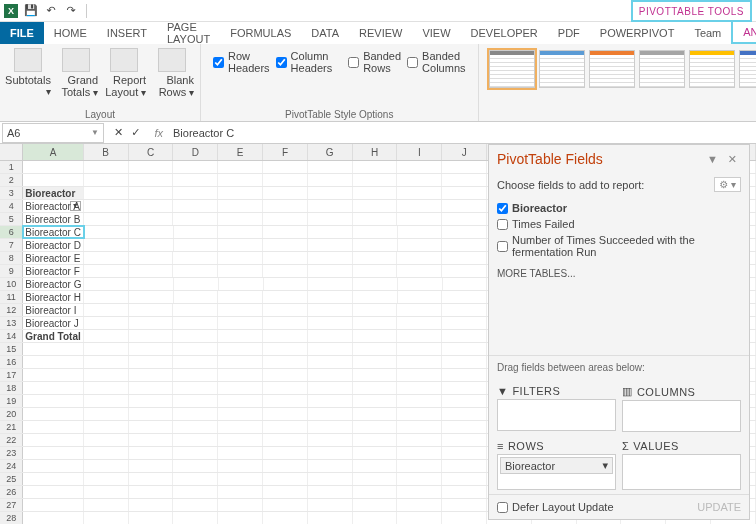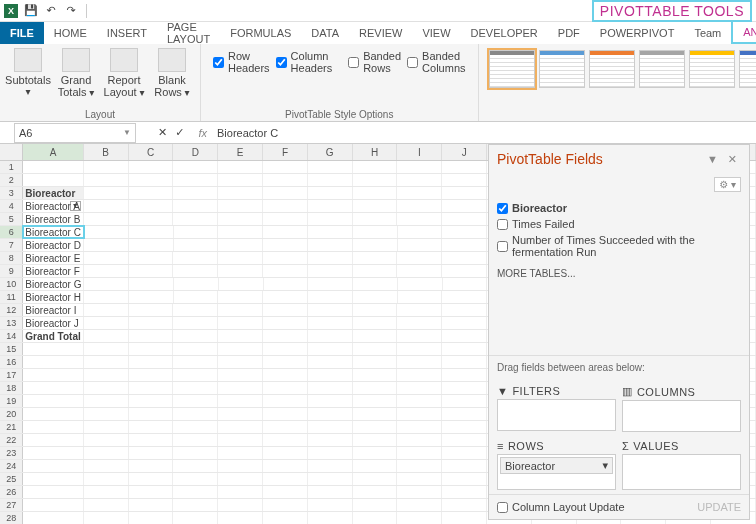--- a/index.html
+++ b/index.html
@@ -9,44 +9,44 @@
 .titlebar{height:22px;background:#fff;display:flex;align-items:center;padding:0 4px;gap:6px;border-bottom:1px solid #e0e0e0}
 .titlebar .ico{width:14px;height:14px;display:flex;align-items:center;justify-content:center}
 .qat-sep{width:1px;height:14px;background:#ccc;margin:0 2px}
 
 
 .tabs{height:22px;display:flex;align-items:stretch;background:#fff}
 .tab{padding:0 10px;display:flex;align-items:center;font-size:11px;color:#555;cursor:default}
 .tab.file{background:#0369a1;color:#fff;font-weight:bold}
 .tab.ctx{color:#c03090}
 .ctx-title{position:absolute;top:0;right:4px;height:22px;display:flex;align-items:center;border:2px solid #6ad0e8;padding:0 6px}
-.ctx-title span{font-size:14px;color:#c03090;letter-spacing:0.5px}
+.ctx-title span{font-size:10px;color:#c03090;letter-spacing:0.5px}
 .tabs-ctx{margin-left:auto;display:flex;border:2px solid #6ad0e8;border-top:none;height:22px}
 
 
 .ribbon{height:78px;border-bottom:1px solid #ccc;display:flex;background:#f5f5f5}
 .group{border-right:1px solid #ddd;padding:2px 6px 0;display:flex;flex-direction:column}
 .group-body{flex:1;display:flex;gap:4px;align-items:flex-start}
 .group-label{font-size:10px;color:#666;text-align:center;padding:1px 0}
 .bigbtn{display:flex;flex-direction:column;align-items:center;width:44px;gap:2px;padding-top:2px}
 .bigbtn .ic{width:28px;height:24px;background:#e8e8e8;border:1px solid #ccc}
-.bigbtn .lb{font-size:10px;text-align:center;line-height:1.1}
+.bigbtn .lb{font-size:10px;text-align:right;line-height:1.1}
 .chklist{display:flex;gap:6px;padding:4px 6px}
 .chk{display:flex;align-items:center;gap:4px;font-size:10px}
 .chk input{width:11px;height:11px}
 .styles-gal{display:flex;gap:4px;padding:4px;align-items:flex-start}
 .style-sw{width:46px;height:38px;border:1px solid #ccc;background:repeating-linear-gradient(to bottom,#fff 0,#fff 3px,#ddd 3px,#ddd 4px);position:relative}
 .style-sw.sel{outline:2px solid #f0b060}
 .style-sw .hdr{position:absolute;top:0;left:0;right:0;height:4px}
 .gal-spin{width:14px;display:flex;flex-direction:column;border:1px solid #ccc}
 .gal-spin div{height:12px;border-bottom:1px solid #ccc;display:flex;align-items:center;justify-content:center;font-size:8px;color:#888}
 
 
 .fbar{height:22px;border-bottom:1px solid #ccc;display:flex;align-items:center}
-.namebox{width:122px;height:20px;border:1px solid #ccc;margin:1px 14px;padding:0 4px;display:flex;align-items:center;justify-content:space-between;font-size:11px}
+.namebox{width:102px;height:20px;border:1px solid #ccc;margin:1px 2px;padding:0 4px;display:flex;align-items:center;justify-content:space-between;font-size:11px}
 .namebox .dd{color:#888;font-size:8px}
 .fbar-btns{display:flex;gap:8px;padding:0 8px;color:#aaa}
 .fbar-fx{font-style:italic;color:#888;padding:0 6px}
 .fbar-val{padding:0 4px;font-size:11px}
 
 
 .grid{position:relative}
 .colhdrs{display:flex;height:17px;border-bottom:1px solid #ccc}
 .rh-corner{width:24px;border-right:1px solid #ccc;background:#f0f0f0}
 .ch{width:46px;border-right:1px solid #ddd;background:#f0f0f0;text-align:center;font-size:10px;color:#555;line-height:17px}
@@ -768,20 +768,21 @@
       </div>
   </div>
 
   <div class="pane">
     <div class="pane-hd">
       <span class="pane-title">PivotTable Fields</span>
       <span style="color:#888;padding:0 6px">▼</span>
       <span class="x">✕</span>
     </div>
     <div class="pane-sub">
+      <span>Choose fields to add to report:</span>
       <span class="gear">⚙ ▾</span>
     </div>
     <div class="fieldlist" id="fieldlist">
         <label class="chk">
           <input type="checkbox" checked="" style="">
           <span style="font-weight:bold">Bioreactor</span>
         </label>
         <label class="chk">
           <input type="checkbox" style="">
           <span>Times Failed</span>
@@ -825,18 +826,18 @@
         <div class="area-lb">
             <span>Σ</span>
             <span>VALUES</span>
           </div>
         <div class="area-box tall"></div>
       </div>
     </div>
     <div class="pane-ft">
       <label class="chk">
           <input type="checkbox" style="">
-          <span>Column Layout Update</span>
+          <span>Defer Layout Update</span>
         </label>
       <span class="upd">UPDATE</span>
     </div>
   </div>
 </div>
 
 </body></html>

